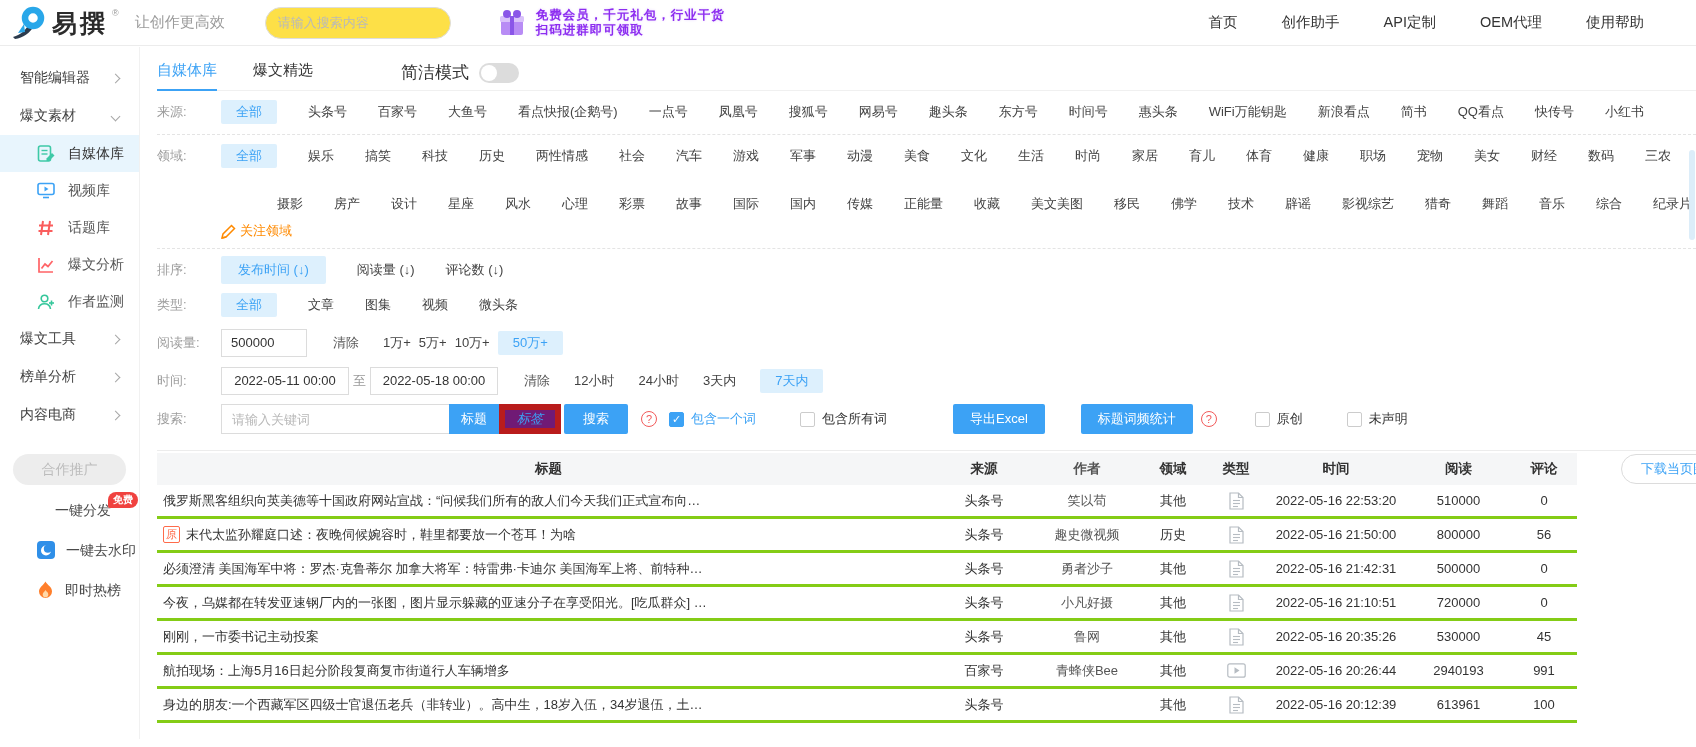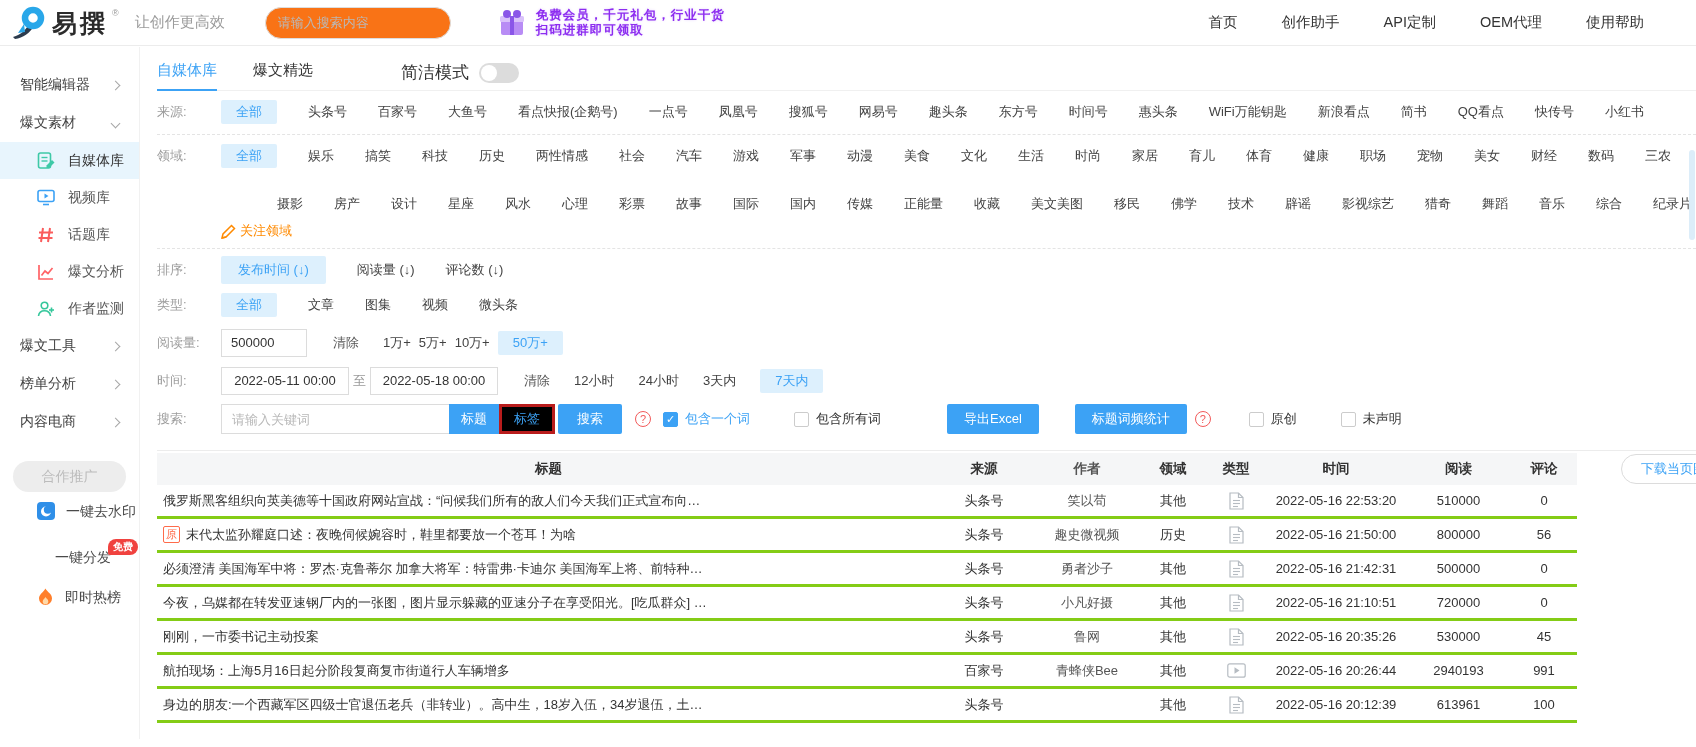--- a/index.html
+++ b/index.html
@@ -9,30 +9,30 @@
     font-size: 13px; color:#333; background:#fff; overflow:hidden; position:relative;
   }
   .page { position:relative; width:1696px; height:747px; }
 
   
   header { display:flex; align-items:center; height:46px; border-bottom:1px solid #ececec; padding-left:10px; }
   .logo { display:flex; align-items:flex-start; gap:4px; cursor:pointer; }
   .logo-text { font-size:25px; font-weight:bold; color:#2b2b2b; letter-spacing:3px; line-height:36px; }
   .reg { font-size:9px; color:#999; margin-top:3px; }
   .tagline { color:#9b9b9b; font-size:15px; margin-left:16px; }
-  .hsearch { margin-left:40px; width:186px; height:32px; border:1px solid #ddd; border-radius:16px; display:flex; align-items:center; padding:0 12px; background:#f97316; }
+  .hsearch { margin-left:40px; width:186px; height:32px; border:1px solid #ddd; border-radius:16px; display:flex; align-items:center; padding:0 12px; background:#fde047; }
   .hsearch input { border:none; outline:none; flex:1; font-size:13px; color:#333; background:transparent; }
   .hsearch input::placeholder { color:#b9b9b9; }
   .promo { margin-left:46px; display:flex; align-items:center; gap:9px; cursor:pointer; }
   .promo-lines { font-size:12.5px; font-weight:bold; color:#8d2df0; line-height:15px; text-shadow:0 0 3px #e4d2ff; letter-spacing:1px; }
   nav { margin-left:auto; display:flex; gap:44px; margin-right:52px; font-size:14.5px; color:#333; }
   nav a { cursor:pointer; white-space:nowrap; }
 
   
-  aside { position:absolute; top:47px; left:0; width:140px; bottom:8px; border-right:1px solid #f1f1f1; padding-top:19px; background:#fff; }
+  aside { position:absolute; top:47px; left:0; width:140px; bottom:8px; border-right:1px solid #f1f1f1; padding-top:12px; background:#fff; }
   .sgroup { display:flex; align-items:center; justify-content:space-between; padding:0 20px; height:38px; font-size:14px; color:#424242; cursor:pointer; }
   .chev { width:7px; height:7px; border-right:1.4px solid #a6a6a6; border-bottom:1.4px solid #a6a6a6; display:inline-block; }
   .chev.right { transform:rotate(-45deg); }
   .chev.down { transform:rotate(45deg); }
   .sub { display:flex; align-items:center; gap:13px; padding-left:36px; height:37px; font-size:14px; color:#555; cursor:pointer; }
   .sub.on { background:#e8f5fd; color:#333; }
   .sub .sicon { width:19px; display:flex; justify-content:center; }
   .coop-pill { margin:20px 13px 0 13px; background:#ededed; color:#bcbcbc; border-radius:16px; height:31px; display:flex; align-items:center; justify-content:center; font-size:14px; cursor:pointer; }
   .tool { display:flex; align-items:center; gap:11px; padding-left:37px; height:40px; font-size:14px; color:#4a4a4a; cursor:pointer; position:relative; }
   .tool.dist { padding-left:55px; margin-top:6px; }
@@ -59,21 +59,21 @@
 
   .num-input { width:86px; height:28px; border:1px solid #dcdcdc; padding:0 9px; font-size:13px; color:#333; outline:none; }
   .clear-link { color:#555; cursor:pointer; }
   .date-input { width:128px; height:28px; border:1px solid #dcdcdc; text-align:center; font-size:13px; color:#333; outline:none; }
   .to-sep { color:#999; margin:0 4px; }
 
   .kw-wrap { display:flex; height:30px; margin-left:8px; }
   .kw { width:228px; border:1px solid #dcdcdc; border-right:none; padding:0 10px; font-size:13px; outline:none; }
   .kw::placeholder { color:#b9b9b9; }
   .seg-title { background:#3ca2f5; color:#fff; padding:0 12px; display:flex; align-items:center; font-size:13px; cursor:pointer; }
-  .seg-tag { border:3px solid #b91c1c; color:#3ca2f5; background:#000000; padding:0 12px; display:flex; align-items:center; font-size:13px; cursor:pointer; }
+  .seg-tag { border:6px solid #b91c1c; color:#3ca2f5; background:#701a75; padding:0 12px; display:flex; align-items:center; font-size:13px; cursor:pointer;font-style:italic; }
   .btn-blue { background:#3ca2f5; color:#fff; height:30px; padding:0 17px; border-radius:2px; display:flex; align-items:center; font-size:13px; cursor:pointer; border:none; white-space:nowrap; }
   .qmark { width:16px; height:16px; border:1px solid #f25a5a; color:#f25a5a; border-radius:50%; font-size:11px; display:flex; align-items:center; justify-content:center; margin-left:13px; cursor:pointer; flex-shrink:0; }
   .cbrow { display:flex; align-items:center; gap:7px; cursor:pointer; }
   .cb { width:15px; height:15px; border:1px solid #ccc; border-radius:2px; background:#fff; flex-shrink:0; }
   .cb.checked { background:#3ca2f5; border-color:#3ca2f5; position:relative; }
   .cb.checked::after { content:"\2713"; color:#fff; font-size:11px; position:absolute; left:2px; top:0px; }
   .lbl-blue { color:#3ca2f5; font-size:13px; }
   .lbl-dark { color:#333; font-size:13px; }
 
   
@@ -216,33 +216,33 @@
       <span>榜单分析</span>
       <span class="chev right"></span>
     </div>
     <div class="sgroup">
       <span>内容电商</span>
       <span class="chev right"></span>
     </div>
 
     <div class="coop-pill">合作推广</div>
 
+    <div class="tool dist">
+      <span>一键分发</span>
+      <span class="free-badge">免费</span>
+    </div>
     <div class="tool">
       <span class="sicon">
         <svg width="18" height="18" viewBox="0 0 18 18">
             <rect width="18" height="18" rx="4" fill="#2f8fe8"></rect>
             <circle cx="9" cy="9.5" r="5" fill="#fff"></circle>
             <circle cx="10.8" cy="7.8" r="4" fill="#2f8fe8"></circle>
           </svg>
       </span>
       <span>一键去水印</span>
-    </div>
-    <div class="tool dist">
-      <span>一键分发</span>
-      <span class="free-badge">免费</span>
     </div>
     <div class="tool">
       <span class="sicon">
         <svg width="17" height="18" viewBox="0 0 17 18">
             <path d="M8.5 0.5c1.5 3.5 6.5 5 6.5 10a6.5 6.5 0 1 1-13 0c0-4 4.5-6.5 6.5-10z" fill="#ff7f2b"></path>
             <path d="M8.5 9c1 1.8 2.8 2.4 2.8 4.4a2.8 2.8 0 1 1-5.6 0c0-1.8 1.8-2.6 2.8-4.4z" fill="#ffd9a8"></path>
           </svg>
       </span>
       <span>即时热榜</span>
     </div>

